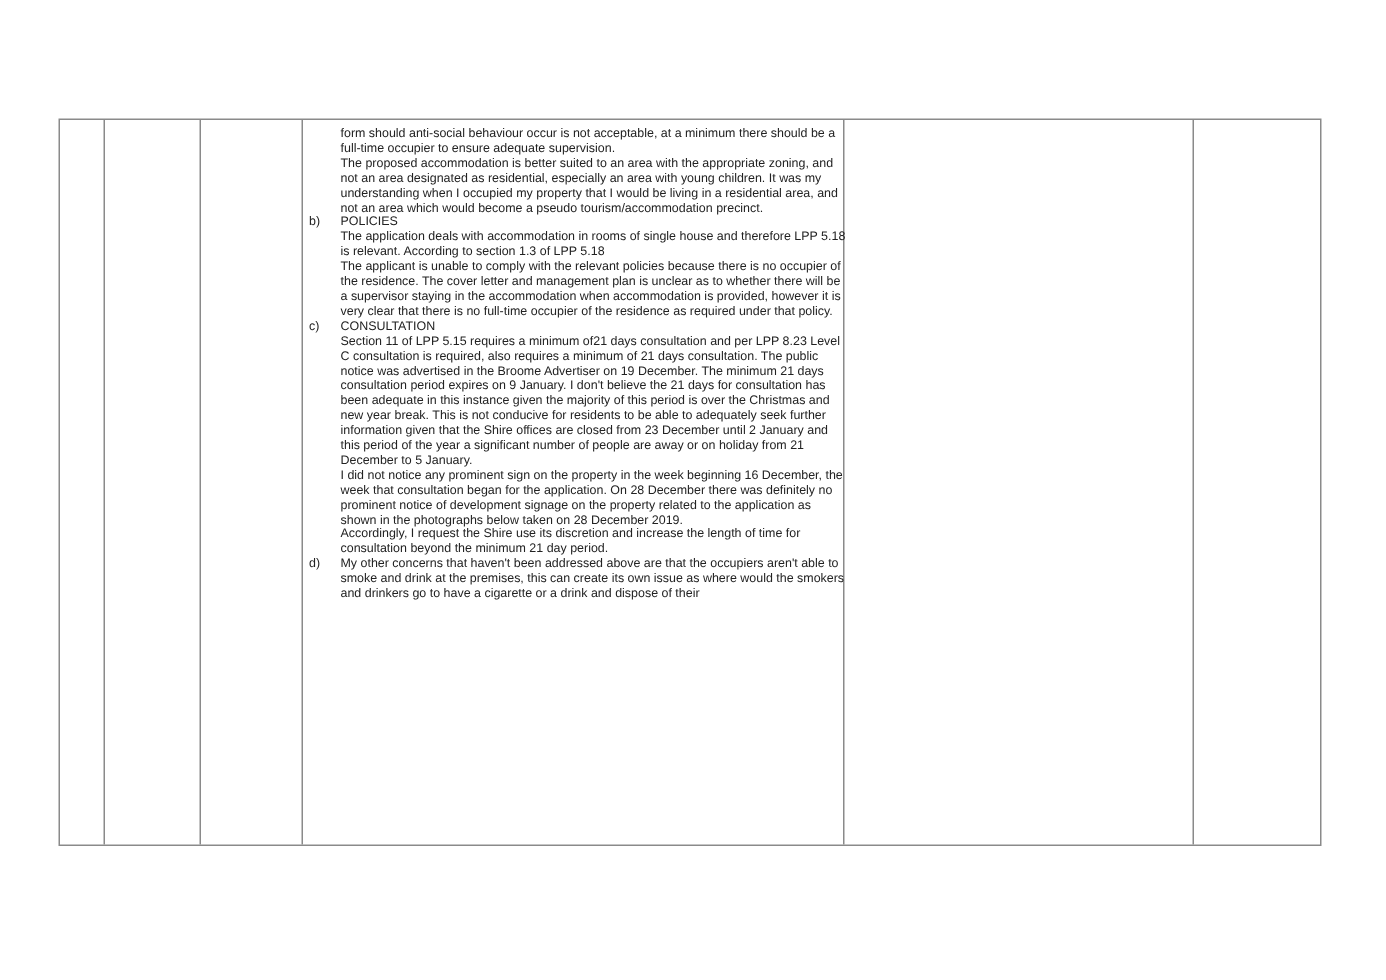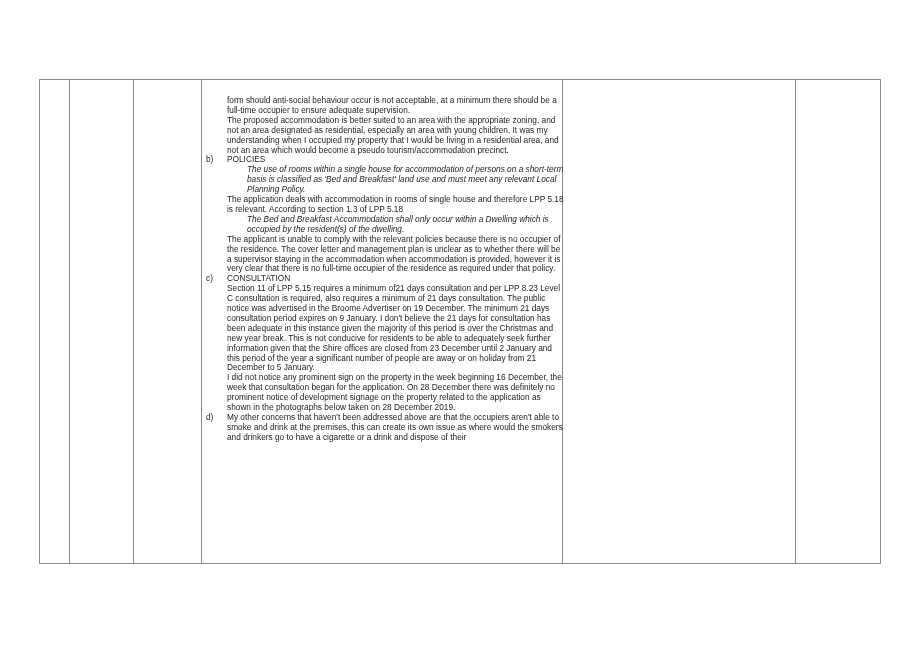--- a/index.html
+++ b/index.html
@@ -1,21 +1,21 @@
 <!DOCTYPE html>
 <html><head>
 <meta charset="utf-8">
 <style>
   html, body { margin: 0; padding: 0; background: #ffffff; }
   body { width: 924px; height: 653px; position: relative; overflow: hidden;
          font-family: "Liberation Sans", sans-serif; color: #222; }
   .table { position: absolute; left: 39px; top: 79px; width: 842px; height: 485px;
            border: 1px solid #8a8a8a; box-sizing: border-box; }
   .vline { position: absolute; top: 0; bottom: 0; width: 0; border-left: 1px solid #8a8a8a; }
-  .content { position: absolute; left: 166px; top: 16px; width: 358px;
+  .content { position: absolute; left: 166px; top: 4px; width: 358px;
              font-size: 8.3px; line-height: 9.9px; }
   .para { margin: 0; padding-left: 21px; white-space: normal; }
   .heading { position: relative; padding-left: 21px; margin: 0; }
   .heading .lbl { position: absolute; left: 0; top: 0; }
   .quote { padding-left: 41px; margin: 0; font-style: italic; }
 </style>
 </head>
 <body>
 
 <div class="table">
@@ -26,30 +26,29 @@
   <div class="vline" style="left:755px"></div>
 
   <div class="content">
     <p class="para">form should anti-social behaviour occur is not acceptable, at a minimum there should be a full-time occupier to ensure adequate supervision.</p>
     <p class="para">The proposed accommodation is better suited to an area with the appropriate zoning, and not an area designated as residential, especially an area with young children. It was my understanding when I occupied my property that I would be living in a residential area, and not an area which would become a pseudo tourism/accommodation precinct.</p>
 
     <p class="heading">
       <span class="lbl">b)</span>
       <span>POLICIES</span>
     </p>
-    <p class="quote">The use of rooms within a single house for accommodation of persons on a short-term basis is classified as 'Bed and Breakfast' land use and must meet any relevant Local Planning Policy.</p>
     <p class="para">The application deals with accommodation in rooms of single house and therefore LPP 5.18 is relevant. According to section 1.3 of LPP 5.18</p>
-    <p class="quote">The Bed and Breakfast Accommodation shall only occur within a Dwelling which is occupied by the resident(s) of the dwelling.</p>
     <p class="para">The applicant is unable to comply with the relevant policies because there is no occupier of the residence. The cover letter and management plan is unclear as to whether there will be a supervisor staying in the accommodation when accommodation is provided, however it is very clear that there is no full-time occupier of the residence as required under that policy.</p>
 
     <p class="heading">
       <span class="lbl">c)</span>
       <span>CONSULTATION</span>
     </p>
     <p class="para">Section 11 of LPP 5.15 requires a minimum of21 days consultation and per LPP 8.23 Level C consultation is required, also requires a minimum of 21 days consultation. The public notice was advertised in the Broome Advertiser on 19 December. The minimum 21 days consultation period expires on 9 January. I don't believe the 21 days for consultation has been adequate in this instance given the majority of this period is over the Christmas and new year break. This is not conducive for residents to be able to adequately seek further information given that the Shire offices are closed from 23 December until 2 January and this period of the year a significant number of people are away or on holiday from 21 December to 5 January.</p>
     <p class="para">I did not notice any prominent sign on the property in the week beginning 16 December, the week that consultation began for the application. On 28 December there was definitely no prominent notice of development signage on the property related to the application as shown in the photographs below taken on 28 December 2019.</p>
+    <p class="para">Accordingly, I request the Shire use its discretion and increase the length of time for consultation beyond the minimum 21 day period.</p>
 
     <p class="heading">
       <span class="lbl">d)</span>
       <span>My other concerns that haven't been addressed above are that the occupiers aren't able to smoke and drink at the premises, this can create its own issue as where would the smokers and drinkers go to have a cigarette or a drink and dispose of their</span>
     </p>
   </div>
 </div>
 
 </body></html>

